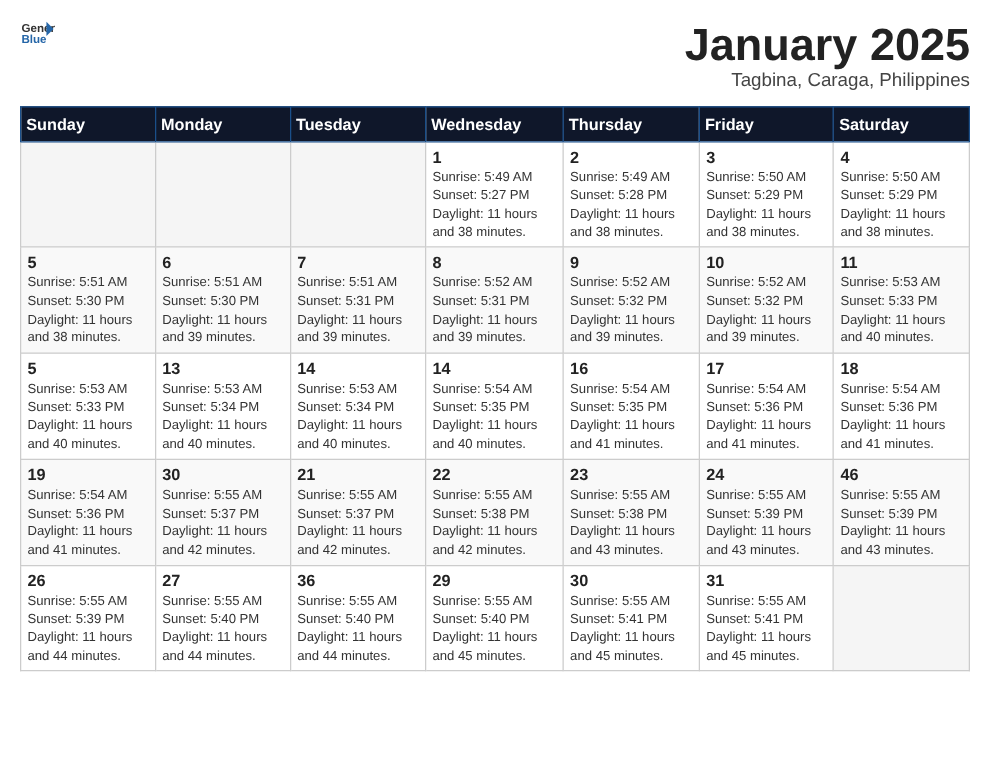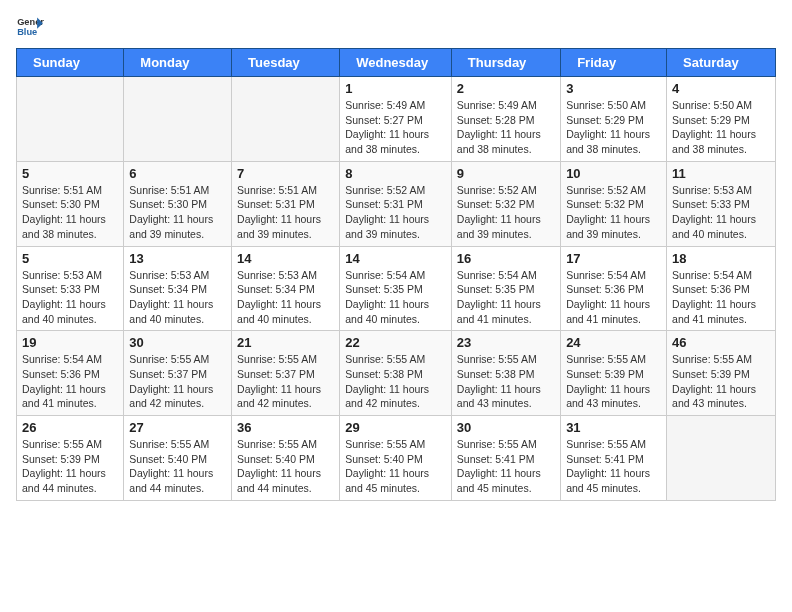--- a/index.html
+++ b/index.html
@@ -37,23 +37,23 @@
     .subtitle {
       font-size: 15px;
       color: #444;
     }
     .calendar-table {
       width: 100%;
       border-collapse: collapse;
       font-size: 11px;
     }
     .calendar-table thead tr th {
-      background-color: #3b82f6;
+      background-color: #0f172a;
       color: #fff;
-      padding: 6px 16px;
+      padding: 6px 4px;
       text-align: left;
       font-size: 13px;
       font-weight: bold;
       border: 1px solid #1a4f8a;
     }
     .calendar-table tbody tr td {
       border: 1px solid #ccc;
       padding: 4px 5px;
       vertical-align: top;
       width: 113px;
@@ -82,20 +82,24 @@
 </head>
 <body>
 
 <div class="header-section">
   <div class="logo">
     <svg class="logo-icon" viewBox="0 0 36 28" xmlns="http://www.w3.org/2000/svg">
       <text x="0" y="13" font-size="13" font-weight="bold" fill="#333">General</text>
       <text x="0" y="26" font-size="13" font-weight="bold" fill="#2566a8">Blue</text>
       <polygon points="28,2 36,10 28,18" fill="#2566a8"></polygon>
     </svg>
+  </div>
+  <div class="title-block">
+    <div class="main-title">January 2025</div>
+    <div class="subtitle">Tagbina, Caraga, Philippines</div>
   </div>
 </div>
 
 <table class="calendar-table">
   <thead>
     <tr>
       <th>Sunday</th>
       <th>Monday</th>
       <th>Tuesday</th>
       <th>Wednesday</th>

